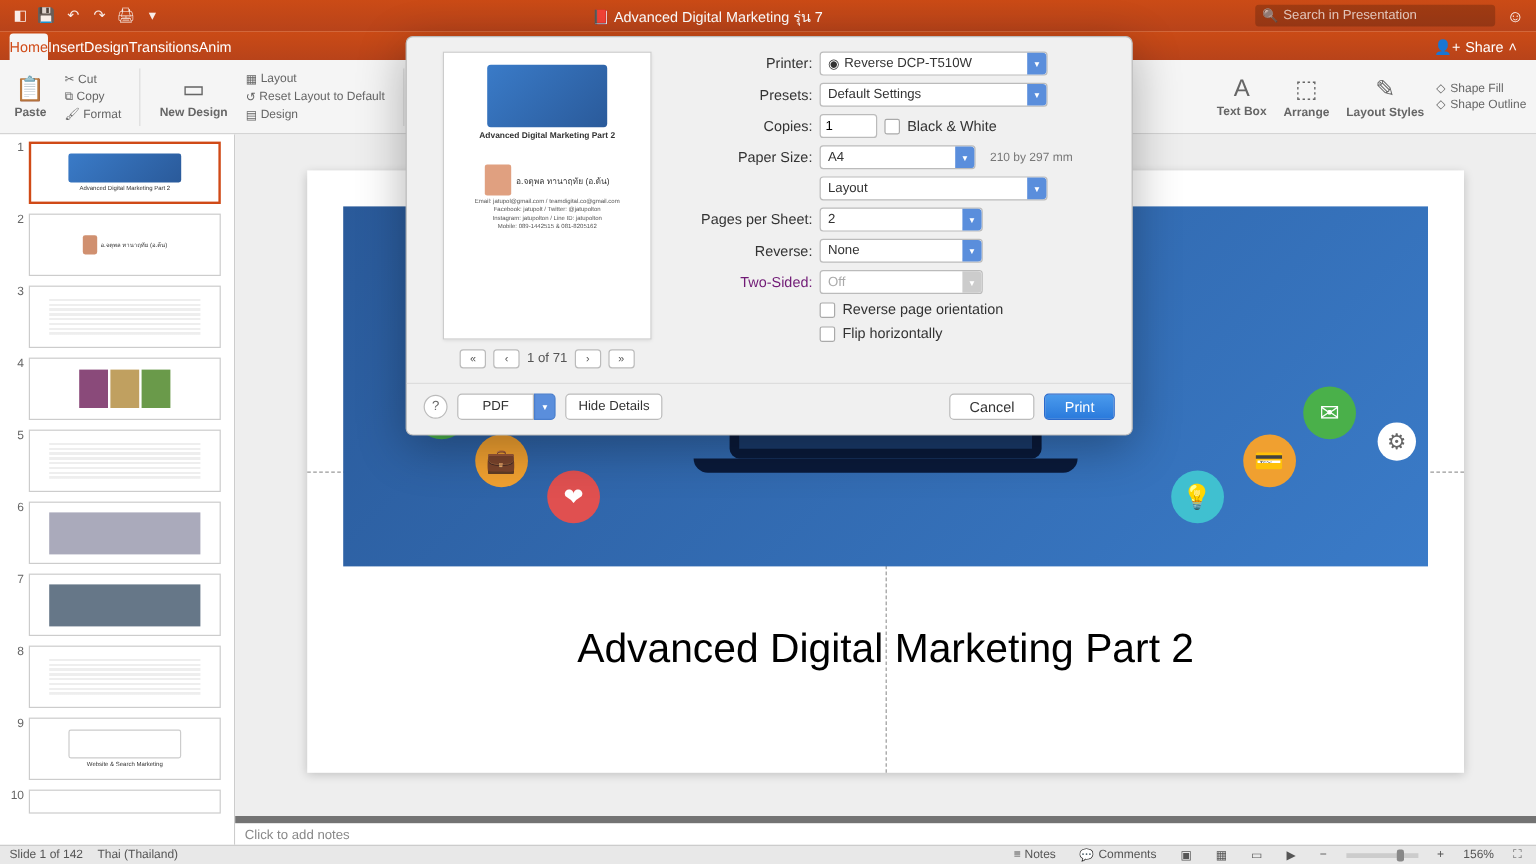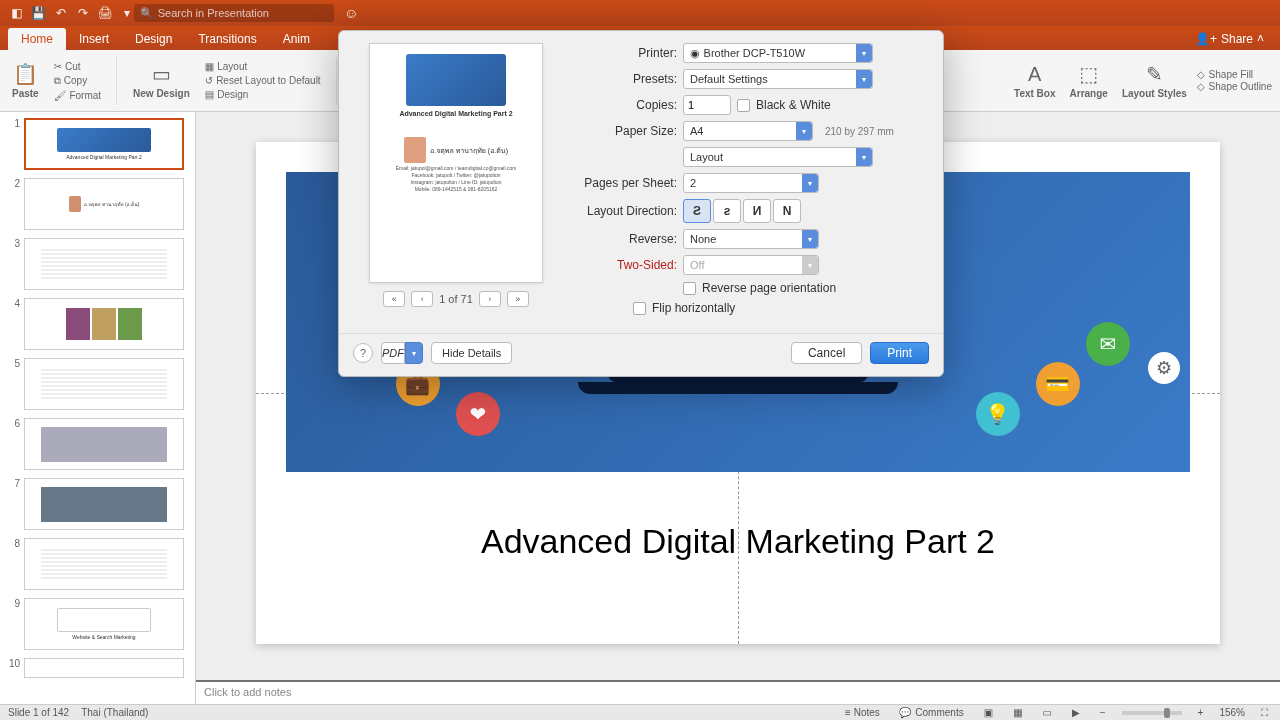--- a/index.html
+++ b/index.html
@@ -9,21 +9,21 @@
 
 .titlebar { height:26px; background:linear-gradient(#cb4b16,#b8431a); display:flex; align-items:center; padding:0 10px; color:#fff; font-size:12px; }
 .titlebar .tb-icons { display:flex; gap:8px; align-items:center; }
 .titlebar .tb-icon { width:14px; height:14px; display:flex; align-items:center; justify-content:center; opacity:.9; cursor:pointer; }
 .titlebar .title { flex:1; text-align:center; font-size:12px; }
 .titlebar .search { width:200px; height:18px; background:rgba(0,0,0,.2); border-radius:3px; display:flex; align-items:center; padding:0 6px; font-size:11px; color:rgba(255,255,255,.7); gap:4px; }
 .titlebar .user { margin-left:10px; font-size:14px; }
 
 
 .tabrow { height:24px; background:linear-gradient(#cb4b16,#b8431a); display:flex; align-items:flex-end; padding:0 8px; font-size:12px; color:#fff; }
-.tabrow .tab { padding:4px 13px; cursor:pointer; }
+.tabrow .tab { padding:4px 0; cursor:pointer; }
 .tabrow .tab.active { background:#f5f5f5; color:#d04a17; border-radius:3px 3px 0 0; }
 .tabrow .spacer { flex:1; }
 .tabrow .share { padding:4px 8px; display:flex; gap:4px; align-items:center; }
 
 
 .ribbon { height:62px; background:#f5f5f5; border-bottom:1px solid #ccc; display:flex; align-items:center; padding:0 8px; gap:8px; font-size:10px; color:#666; overflow:hidden; }
 .ribbon .rgroup { display:flex; flex-direction:column; gap:2px; align-items:center; padding:0 4px; }
 .ribbon .rgroup .big { font-size:20px; }
 .ribbon .rgroup .lbl { font-size:10px;font-weight:bold; }
 .ribbon .rcol { display:flex; flex-direction:column; gap:1px; font-size:10px; }
@@ -51,21 +51,21 @@
 .slide .hero .laptop { position:absolute; left:50%; top:50%; transform:translate(-50%,-50%); width:320px; height:200px; }
 .laptop .screen { width:260px; height:160px; background:#1a3a6a; border:8px solid #0a1a3a; border-radius:8px; margin:0 auto; position:relative; }
 .laptop .screen .cart { position:absolute; left:50%; top:50%; transform:translate(-50%,-50%); width:60px; height:50px; background:#4a9ae0; border-radius:4px; }
 .laptop .base { width:320px; height:12px; background:#0a1a3a; border-radius:0 0 12px 12px; }
 .hero .bubble { position:absolute; width:44px; height:44px; border-radius:50%; display:flex; align-items:center; justify-content:center; font-size:20px; color:#fff; }
 .slide .gear { position:absolute; right:40px; top:210px; width:32px; height:32px; background:#fff; border-radius:50%; display:flex; align-items:center; justify-content:center; font-size:18px; color:#666; }
 .slide .title { position:absolute; left:0; right:0; top:380px; text-align:center; font-size:34px; color:#000; }
 .slide .cross-v { position:absolute; left:50%; top:0; bottom:0; width:0; border-left:1px dashed #999; }
 .slide .cross-h { position:absolute; top:50%; left:0; right:0; height:0; border-top:1px dashed #999; }
 
-.notes-area { position:absolute; left:196px; right:0; bottom:16px; height:24px; background:#fff; border-top:2px solid #737373; padding:4px 8px; font-size:11px; color:#888; }
+.notes-area { position:absolute; left:196px; right:0; bottom:16px; height:24px; background:#fff; border-top:6px solid #737373; padding:4px 8px; font-size:11px; color:#888; }
 
 
 .statusbar { position:absolute; left:0; right:0; bottom:0; height:16px; background:#e8e8e8; border-top:1px solid #ccc; display:flex; align-items:center; font-size:10px; color:#555; padding:0 8px; gap:12px; }
 .statusbar .spacer { flex:1; }
 .statusbar .sbtn { display:flex; align-items:center; gap:3px; cursor:pointer; padding:0 4px; }
 .print-dialog { position:absolute; left:338px; top:30px; width:606px; background:#f0f0f0; border:1px solid #bbb; border-radius:6px; box-shadow:0 10px 40px rgba(0,0,0,.3); font-size:12px; color:#333; }
 .pd-body { display:flex; padding:12px 14px 6px; gap:14px; }
 .pd-preview { width:206px; }
 .pd-page { width:174px; height:240px; background:#fff; border:1px solid #ccc; margin:0 auto 8px; box-shadow:0 1px 3px rgba(0,0,0,.1); padding:10px 8px; display:flex; flex-direction:column; align-items:center; font-size:7px; color:#333; }
 .pd-page .pimg { width:100px; height:52px; background:linear-gradient(135deg,#3a7bc8,#2a5a9a); border-radius:3px; margin-bottom:4px; }
@@ -86,40 +86,43 @@
 .pd-chk { width:13px; height:13px; border:1px solid #aaa; border-radius:2px; background:#fff; cursor:pointer; }
 .pd-dim { font-size:10px; color:#777; margin-left:6px; }
 .pd-layout-select { width:150px; margin-left:110px; }
 .pd-layoutdir { display:flex; gap:2px; }
 .pd-dirbtn { width:28px; height:24px; background:#fff; border:1px solid #bbb; border-radius:3px; display:flex; align-items:center; justify-content:center; cursor:pointer; font-size:12px; font-weight:bold; }
 .pd-dirbtn.sel { background:#d8e4f4; border-color:#5a8edc; }
 
 .pd-footer { display:flex; align-items:center; padding:8px 14px 12px; gap:8px; border-top:1px solid #ddd; margin-top:6px; }
 .pd-footer .help { width:20px; height:20px; border:1px solid #bbb; border-radius:50%; display:flex; align-items:center; justify-content:center; font-size:11px; color:#666; cursor:pointer; background:#fff; }
 .pd-footer .pdfbtn { display:flex; }
-.pd-footer .pdfbtn .main { height:22px; padding:0 0; background:#fff; border:1px solid #bbb; border-radius:4px 0 0 4px; font-size:11px; display:flex; align-items:center; cursor:pointer;font-style:italic; }
+.pd-footer .pdfbtn .main { height:22px; padding:0 20px; background:#fff; border:1px solid #bbb; border-radius:4px 0 0 4px; font-size:11px; display:flex; align-items:center; cursor:pointer; }
 .pd-footer .pdfbtn .drop { width:18px; height:22px; background:#5a8edc; border:1px solid #4a7ecc; border-radius:0 4px 4px 0; display:flex; align-items:center; justify-content:center; color:#fff; font-size:8px; cursor:pointer; }
 .pd-footer .hide { height:22px; padding:0 10px; background:#fff; border:1px solid #bbb; border-radius:4px; font-size:11px; display:flex; align-items:center; cursor:pointer; }
 .pd-footer .spacer { flex:1; }
 .pd-footer .btn { height:22px; padding:0 16px; border-radius:4px; font-size:12px; display:flex; align-items:center; cursor:pointer; border:1px solid #bbb; background:#fff; }
 .pd-footer .btn.primary { background:linear-gradient(#4a9aec,#2a7adc); color:#fff; border-color:#2a6acc; }
 </style>
 </head>
 <body>
 
 <div class="app">
 
   <div class="titlebar">
     <div class="tb-icons">
       <span class="tb-icon">◧</span>
       <span class="tb-icon">💾</span>
       <span class="tb-icon">↶</span>
       <span class="tb-icon">↷</span>
       <span class="tb-icon">🖨</span>
       <span class="tb-icon">▾</span>
+    </div>
+    <div class="title">
+      <span>📕 </span><span>Advanced Digital Marketing รุ่น 7</span>
     </div>
     <div class="search">
       <span>🔍</span>
       <span>Search in Presentation</span>
     </div>
     <span class="user">☺</span>
   </div>
 
   <div class="tabrow">
     <div class="tab active">Home</div>
@@ -347,21 +350,21 @@
           <div class="pgbtn">›</div>
           <div class="pgbtn">»</div>
         </div>
       </div>
 
       <div class="pd-controls">
         <div class="pd-row">
           <div class="pd-label">Printer:</div>
           <div class="pd-select">
             <span style="margin-right:4px">◉</span>
-            <span>Brother DCP-T510W</span>
+            <span>Reverse DCP-T510W</span>
               <div class="arrow">▾</div>
           </div>
         </div>
         <div class="pd-row">
           <div class="pd-label">Presets:</div>
           <div class="pd-select">
               <span>Default Settings</span>
               <div class="arrow">▾</div>
             </div>
         </div>
@@ -386,47 +389,38 @@
             </div>
         </div>
         <div class="pd-row">
           <div class="pd-label">Pages per Sheet:</div>
           <div class="pd-select" style="max-width:136px">
               <span>2</span>
               <div class="arrow">▾</div>
             </div>
         </div>
         <div class="pd-row">
-          <div class="pd-label">Layout Direction:</div>
-          <div class="pd-layoutdir">
-            <div class="pd-dirbtn sel">Ƨ</div>
-            <div class="pd-dirbtn">ƨ</div>
-            <div class="pd-dirbtn">И</div>
-            <div class="pd-dirbtn">N</div>
-          </div>
-        </div>
-        <div class="pd-row">
           <div class="pd-label">Reverse:</div>
           <div class="pd-select" style="max-width:136px">
               <span>None</span>
               <div class="arrow">▾</div>
             </div>
         </div>
         <div class="pd-row">
-          <div class="pd-label" style="color:#b91c1c">Two-Sided:</div>
+          <div class="pd-label" style="color:#701a75">Two-Sided:</div>
           <div class="pd-select disabled" style="max-width:136px;color:#aaa">
               <span>Off</span>
               <div class="arrow">▾</div>
             </div>
         </div>
         <div class="pd-row" style="margin-left:110px">
           <div class="pd-chk"></div>
           <span>Reverse page orientation</span>
         </div>
-        <div class="pd-row" style="margin-left:60px">
+        <div class="pd-row" style="margin-left:110px">
           <div class="pd-chk"></div>
           <span>Flip horizontally</span>
         </div>
       </div>
     </div>
 
     <div class="pd-footer">
       <div class="help">?</div>
       <div class="pdfbtn">
         <div class="main">PDF</div>

